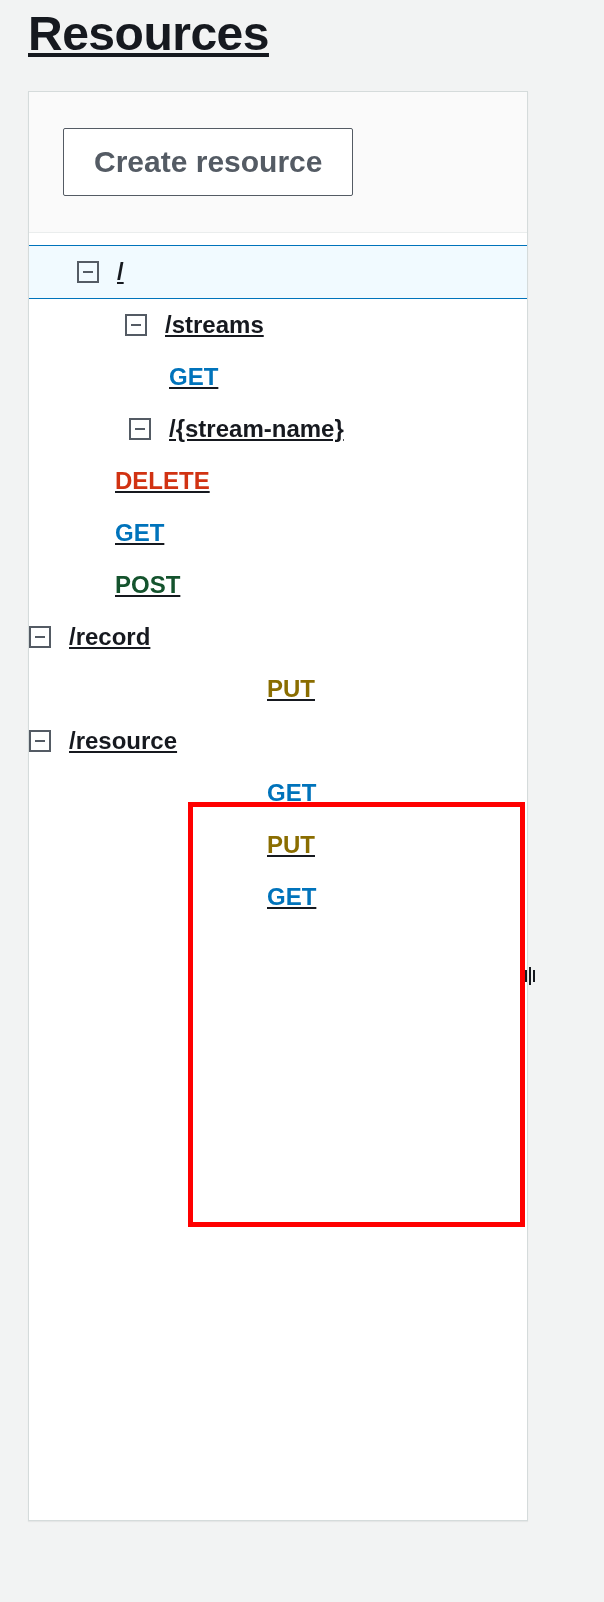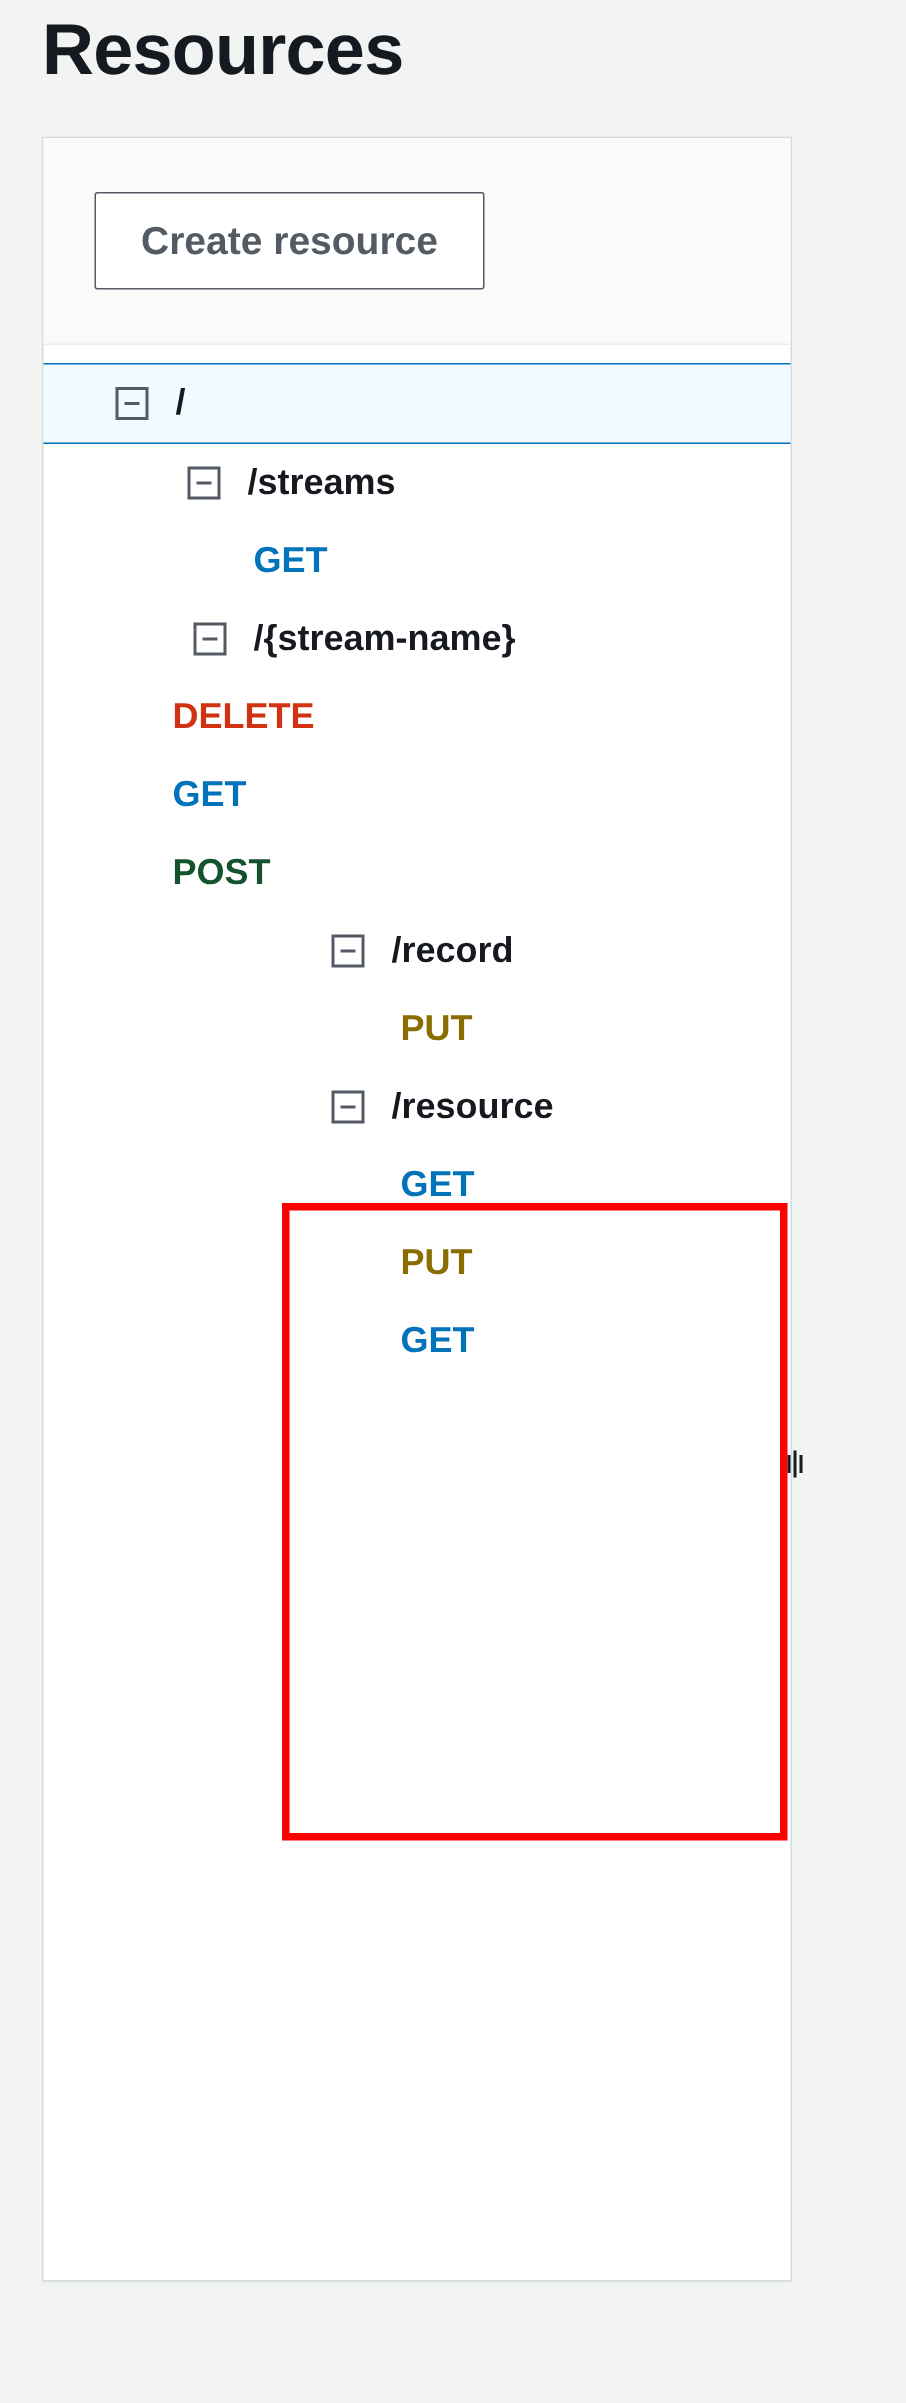--- a/index.html
+++ b/index.html
@@ -8,20 +8,21 @@
     padding: 0;
     background: #f2f3f3;
     font-family: "Amazon Ember", "Helvetica Neue", Arial, sans-serif;
     color: #16191f;
   }
   .page {
     width: 556px;
     height: 1602px;
     padding: 0 28px 28px 28px;
     position: relative;
+    text-decoration: underline;
   }
   h1.page-title {
     font-size: 48px;
     font-weight: 700;
     margin: 0 0 30px 0;
     padding-top: 6px;
     letter-spacing: -0.5px;
   }
   .panel {
     background: #fff;
@@ -34,21 +35,21 @@
     background: #fafafa;
     padding: 36px 34px;
     border-bottom: 1px solid #eaeded;
   }
   .btn {
     display: inline-block;
     border: 1.5px solid #545b64;
     background: #fff;
     color: #545b64;
     font-weight: 700;
-    font-size: 26px;
+    font-size: 30px;
     padding: 16px 30px;
     cursor: pointer;
     border-radius: 2px;
   }
   .tree {
     padding-top: 12px;
   }
   .row {
     display: flex;
     align-items: center;
@@ -85,21 +86,21 @@
   .m-delete { color: #d13212; }
   .m-post { color: #14532d; }
   .m-put { color: #8a6d00; }
 
   
   .lvl0 { padding-left: 48px; }
   .lvl1 { padding-left: 96px; }
   .lvl1m { padding-left: 140px; }
   .lvl2 { padding-left: 100px; }
   .lvl2m { padding-left: 86px; }
-  .lvl3 { padding-left: 192px; }
+  .lvl3 { }
   .lvl3m { padding-left: 238px; }
 
   .highlight-box {
     position: absolute;
     border: 5px solid #ff0000;
     pointer-events: none;
   }
 
   .right-handle {
     position: absolute;

